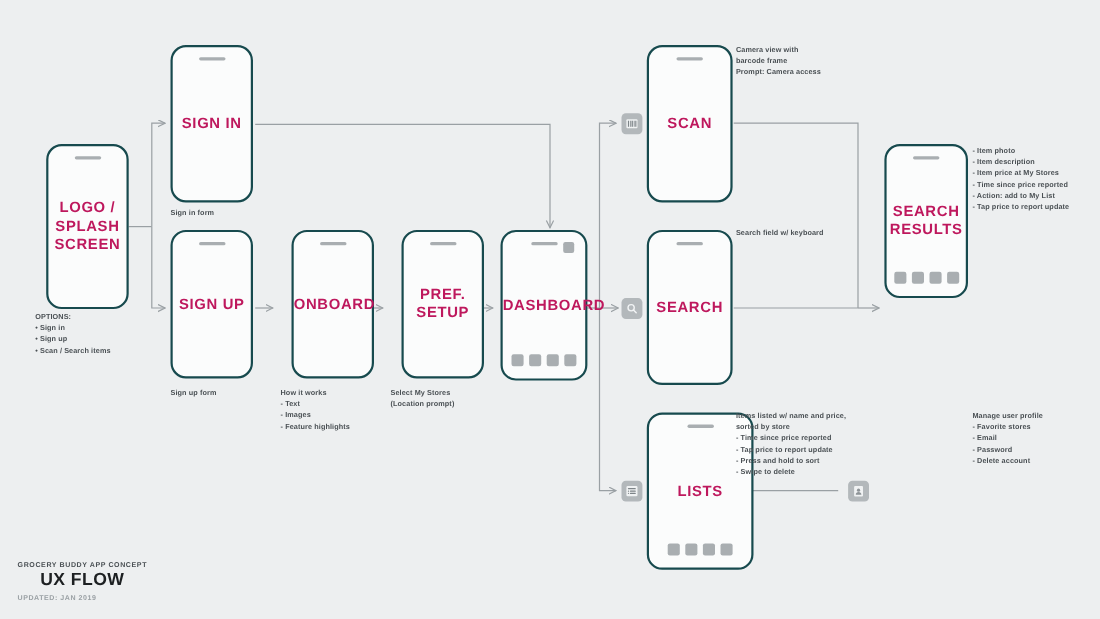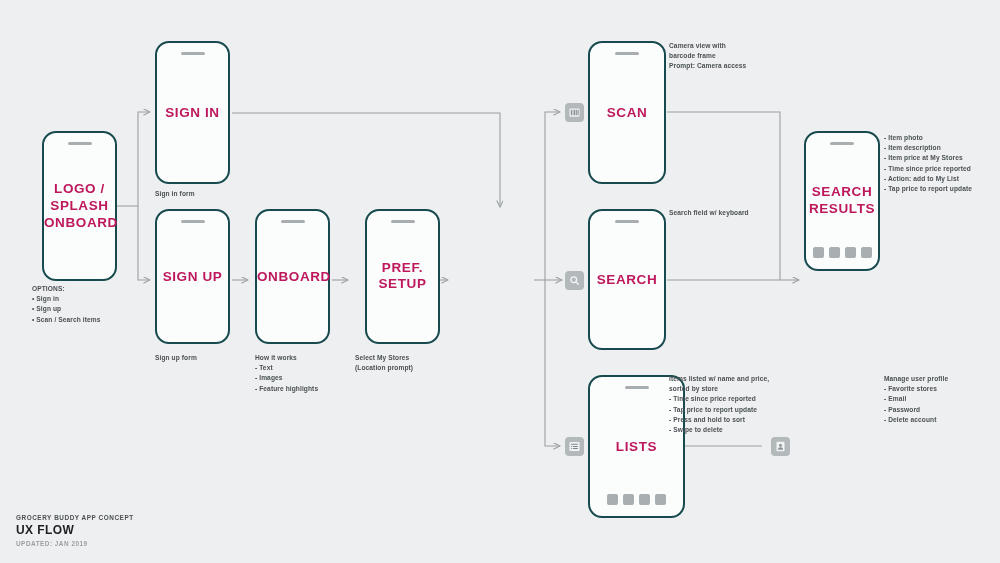--- a/index.html
+++ b/index.html
@@ -109,25 +109,26 @@
     z-index: 5;
   }
   #footer .f-kicker {
     font-size: 6.4px;
     font-weight: 700;
     letter-spacing: 0.55px;
     color: #4a5054;
     text-transform: uppercase;
   }
   #footer .f-title {
-    font-size: 12px;
+    font-size: 16px;
     font-weight: 700;
     letter-spacing: 0.4px;
     color: #1d2022;
     margin-top: 2px;
+    text-align: center;
   }
   #footer .f-updated {
     font-size: 6.4px;
     font-weight: 700;
     letter-spacing: 0.5px;
     color: #9aa0a4;
     margin-top: 3px;
     text-transform: uppercase;
   }
 </style>
@@ -164,56 +165,67 @@
       <path d="M780,280 L799,280" marker-end="url(#arrow)"></path>
 
       <path d="M667,446 L762,446"></path>
     </g>
   </svg>
 
   <div class="phone" style="left:42px; top:131px; width:75px; height:150px;">
     <div class="speaker"></div>
     <div class="screen-label">LOGO /
 SPLASH
-ONBOARD</div>
+SCREEN</div>
   </div>
   <div class="caption" style="left:32px; top:284px; width:120px;">OPTIONS:
 • Sign in
 • Sign up
 • Scan / Search items</div>
 
   <div class="phone" style="left:155px; top:41px; width:75px; height:143px;">
     <div class="speaker"></div>
     <div class="screen-label">SIGN IN</div>
   </div>
   <div class="caption" style="left:155px; top:189px; width:120px;">Sign in form</div>
 
   <div class="phone" style="left:155px; top:209px; width:75px; height:135px;text-decoration:underline;">
     <div class="speaker"></div>
     <div class="screen-label">SIGN UP</div>
   </div>
   <div class="caption" style="left:155px; top:353px; width:120px;">Sign up form</div>
 
-  <div class="phone" style="left:255px; top:209px; width:75px; height:135px;">
+  <div class="phone" style="left:265px; top:209px; width:75px; height:135px;">
     <div class="speaker"></div>
     <div class="screen-label">ONBOARD</div>
   </div>
   <div class="caption" style="left:255px; top:353px; width:120px;">How it works
 - Text
 - Images
 - Feature highlights</div>
 
   <div class="phone" style="left:365px; top:209px; width:75px; height:135px;">
     <div class="speaker"></div>
     <div class="screen-label">PREF.
 SETUP</div>
   </div>
   <div class="caption" style="left:355px; top:353px; width:120px;">Select My Stores
 (Location prompt)</div>
 
+  <div class="phone" style="left:455px; top:209px; width:79px; height:137px;">
+    <div class="speaker"></div>
+    <div class="corner-badge"></div>
+    <div class="screen-label">DASHBOARD</div>
+    <div class="tabbar">
+      <i></i>
+      <i></i>
+      <i></i>
+      <i></i>
+    </div>
+  </div>
 
   <div class="badge-icon" style="left:565px; top:103px;">
     <svg width="11" height="11" viewBox="0 0 12 12" aria-hidden="true">
       <rect x="0.5" y="1.5" width="11" height="9" rx="1" fill="#f0f2f3"></rect>
       <g fill="#7d8488">
         <rect x="2" y="3" width="1.1" height="6"></rect>
         <rect x="4" y="3" width="0.8" height="6"></rect>
         <rect x="5.6" y="3" width="1.3" height="6"></rect>
         <rect x="7.8" y="3" width="0.8" height="6"></rect>
         <rect x="9.3" y="3" width="1.1" height="6"></rect>

